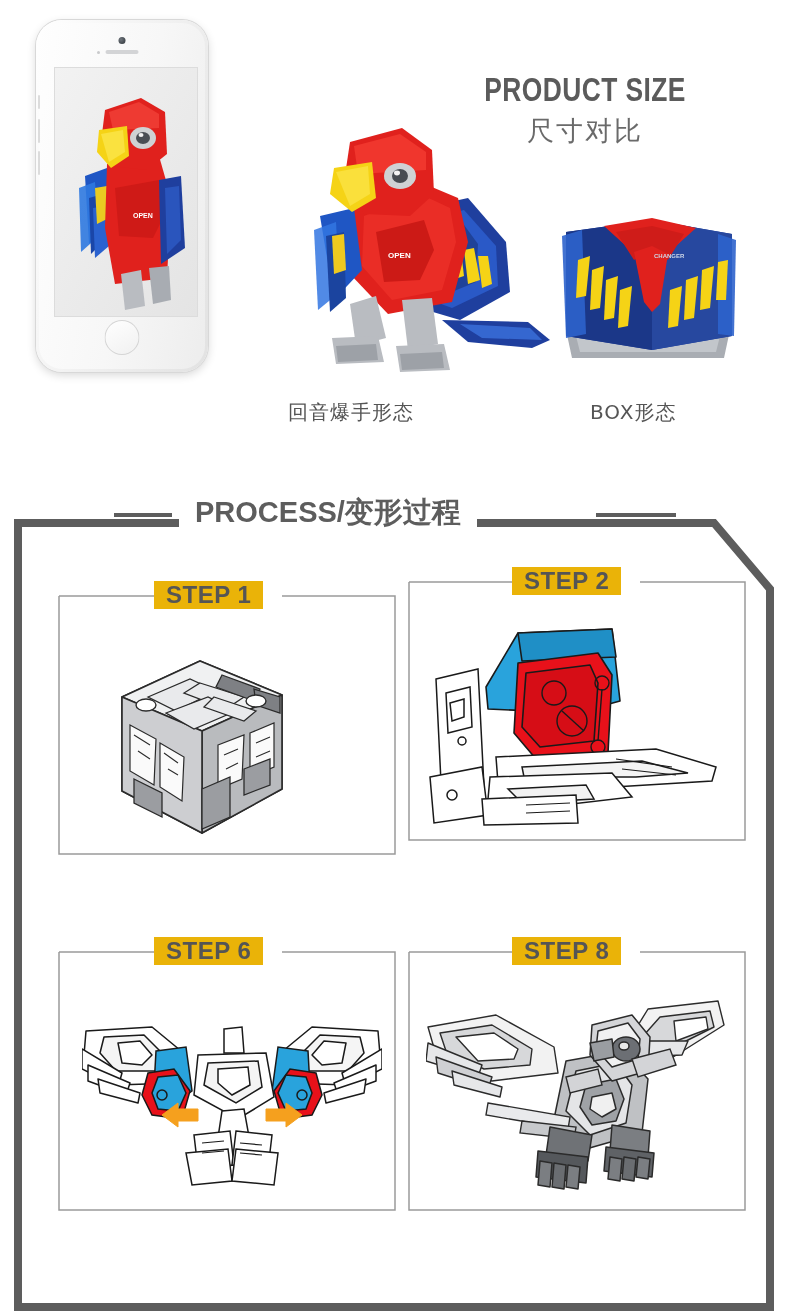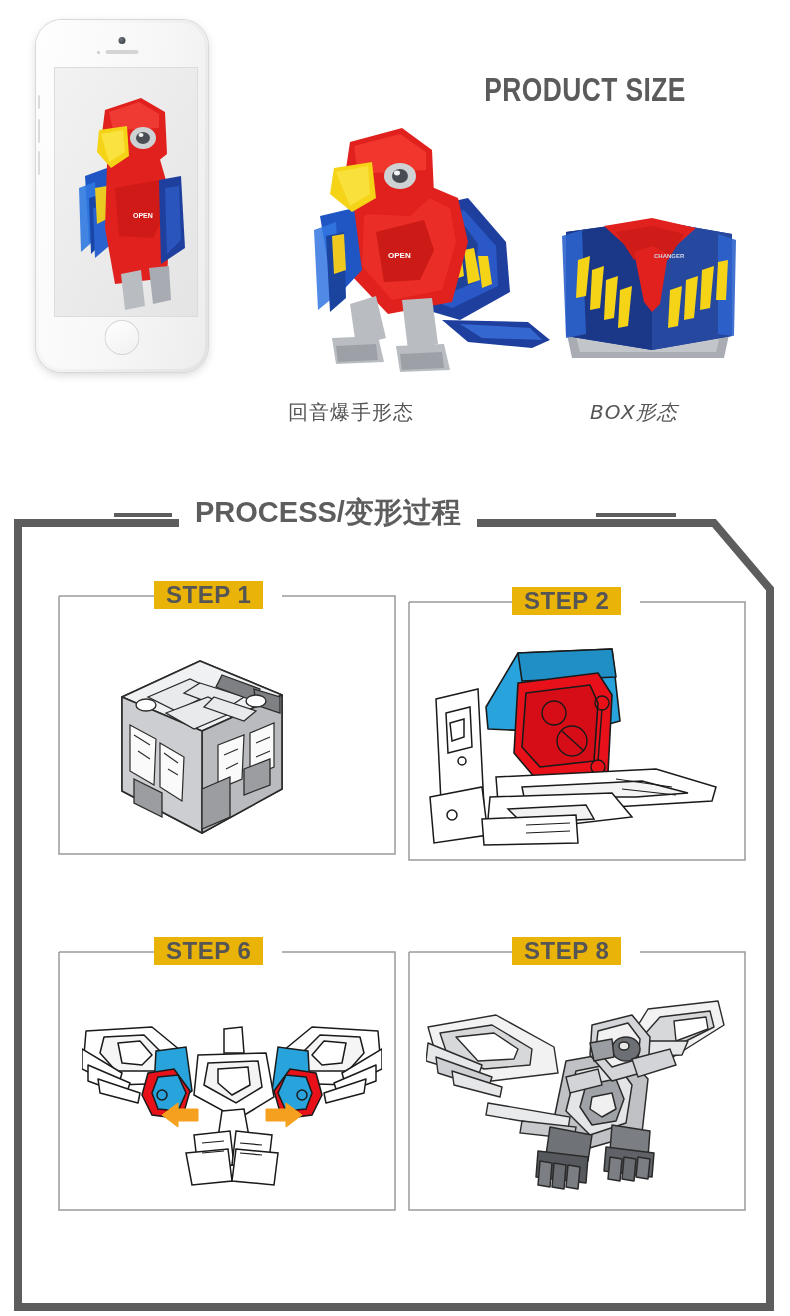--- a/index.html
+++ b/index.html
@@ -61,21 +61,21 @@
     font-size:27px;color:#6a6a6a;letter-spacing:2px;margin-top:4px;white-space:nowrap;
     font-family:"DejaVu Sans","Liberation Sans",sans-serif;
   }
 
   
   .caption{
     position:absolute;font-size:20px;color:#555;letter-spacing:1px;white-space:nowrap;
     font-family:"DejaVu Sans","Liberation Sans",sans-serif;
   }
   .cap-bird{left:288px;top:383px;}
-  .cap-box{left:590px;top:383px;font-style:italic;}
+  .cap-box{left:590px;top:383px;}
 
   
   .photo{position:absolute;}
   .photo svg{display:block;}
 
   
   .process{position:absolute;left:14px;top:497px;width:762px;height:800px;}
   .process-frame{position:absolute;left:0;top:0;}
   .process-title{
     position:absolute;left:165px;top:-21px;height:42px;
@@ -152,20 +152,21 @@
             <path d="M66 206 L86 202 L90 238 L70 242 Z" fill="#b9bcc1"></path>
             <path d="M94 200 L114 198 L116 232 L98 236 Z" fill="#a8acb2"></path>
           </svg>
         </div>
         <div class="phone-home"></div>
       </div>
     </div>
 
     <div class="size-header">
       <div class="en">PRODUCT SIZE</div>
+      <div class="cn">尺寸对比</div>
     </div>
 
     <div class="photo" style="left:292px;top:108px;">
       <svg width="270" height="255" viewBox="0 0 270 255">
 
         <path d="M150 196 L236 198 L258 216 L240 224 L176 218 Z" fill="#1f3f9e"></path>
         <path d="M168 200 L238 204 L250 216 L190 214 Z" fill="#3a6ed8" opacity=".85"></path>
 
         <path d="M112 88 L176 74 L214 118 L218 168 L168 196 L114 180 Z" fill="#1f3f9e"></path>
         <path d="M124 98 L172 86 L204 122 L206 162 L160 184 L122 170 Z" fill="#2b5ccb" opacity=".9"></path>
@@ -298,21 +299,21 @@
             <path d="M140 130 L166 120 L166 146 L140 156 Z"></path>
           </g>
           <g stroke="#2b2b2b" stroke-width="1.4" fill="#ffffff">
             <ellipse cx="42" cy="66" rx="10" ry="6"></ellipse>
             <ellipse cx="152" cy="62" rx="10" ry="6"></ellipse>
           </g>
         </svg>
       </div>
     </div>
 
-    <div class="card" style="left:394px;top:88px;width:338px;height:260px;">
+    <div class="card" style="left:394px;top:68px;width:338px;height:260px;">
       <svg class="card-box" width="338" height="260" viewBox="0 0 338 260">
         <path d="M1 1 H104 M232 1 H337 V259 H1 V1" fill="none" stroke="#9a9a9a" stroke-width="1.5"></path>
       </svg>
       <div class="card-label" style="left:104px;">STEP 2</div>
       <div class="art" style="left:18px;top:36px;">
         <svg width="300" height="212" viewBox="0 0 300 212">
 
           <g stroke="#1a1a1a" stroke-width="1.6" stroke-linejoin="round">
             <path d="M60 70 L92 16 L186 12 L194 84 L150 96 L62 92 Z" fill="#29a3dc"></path>
             <path d="M92 16 L186 12 L190 40 L96 44 Z" fill="#1f8fc6"></path>

